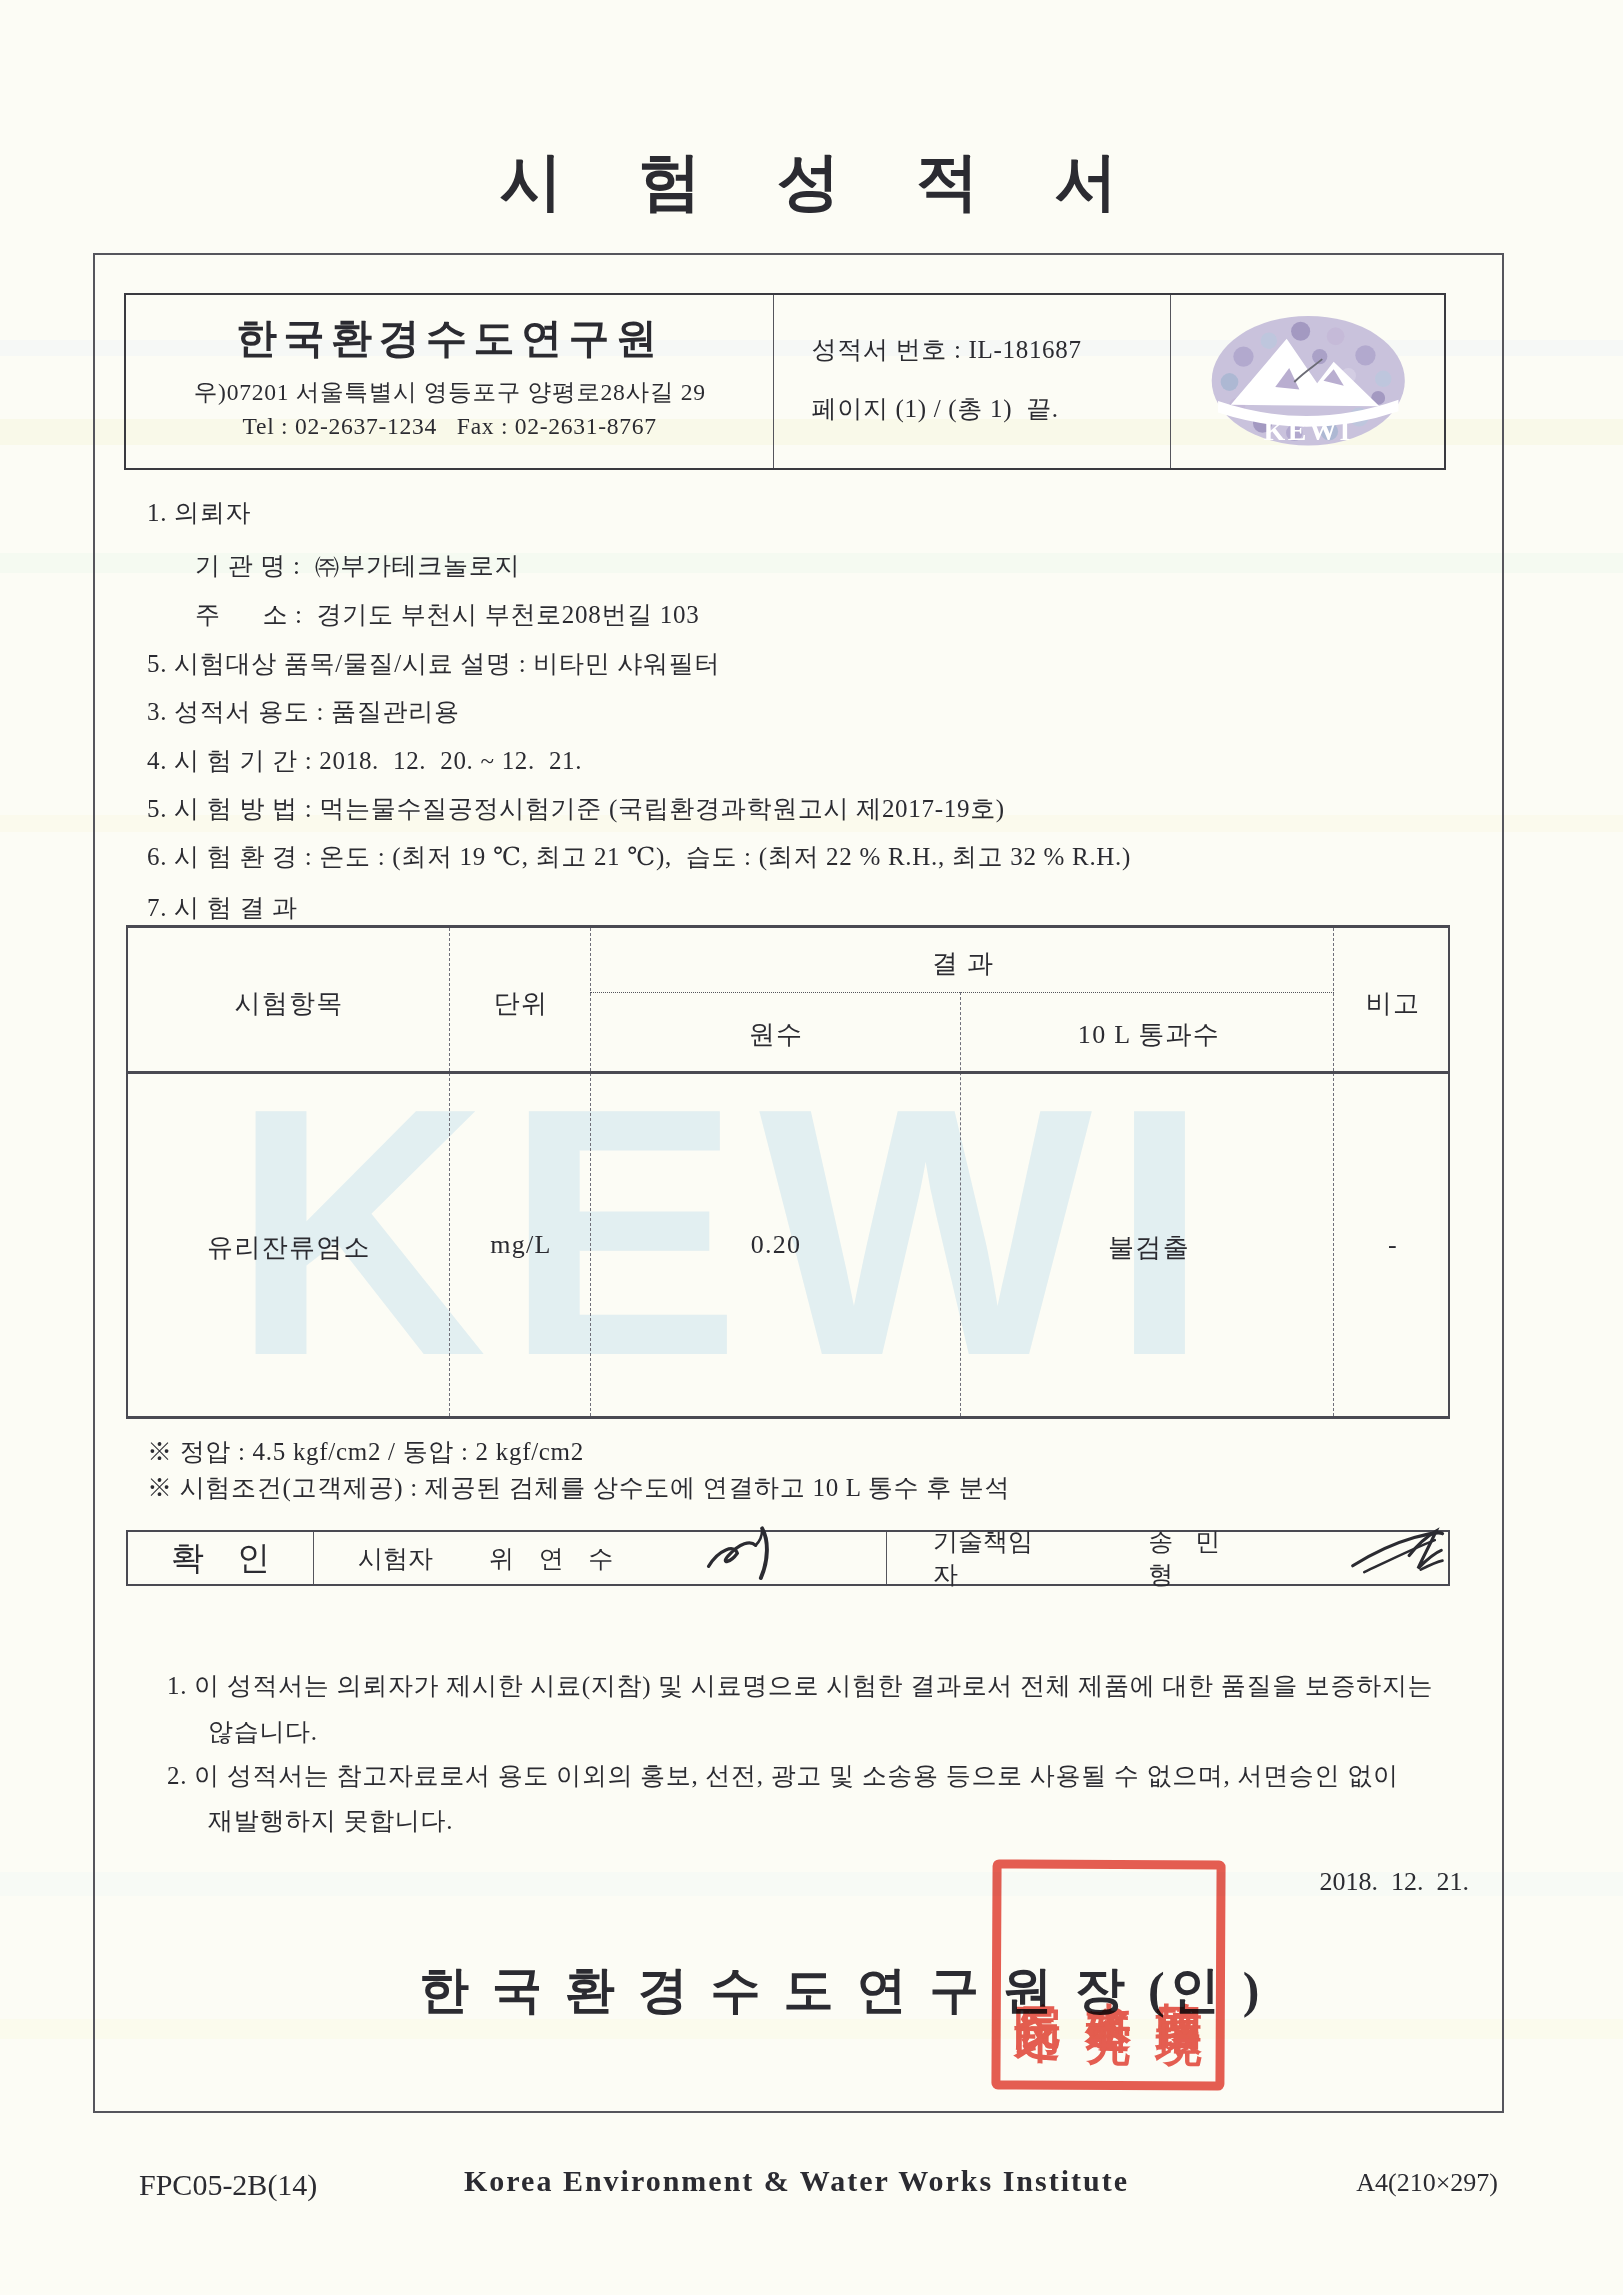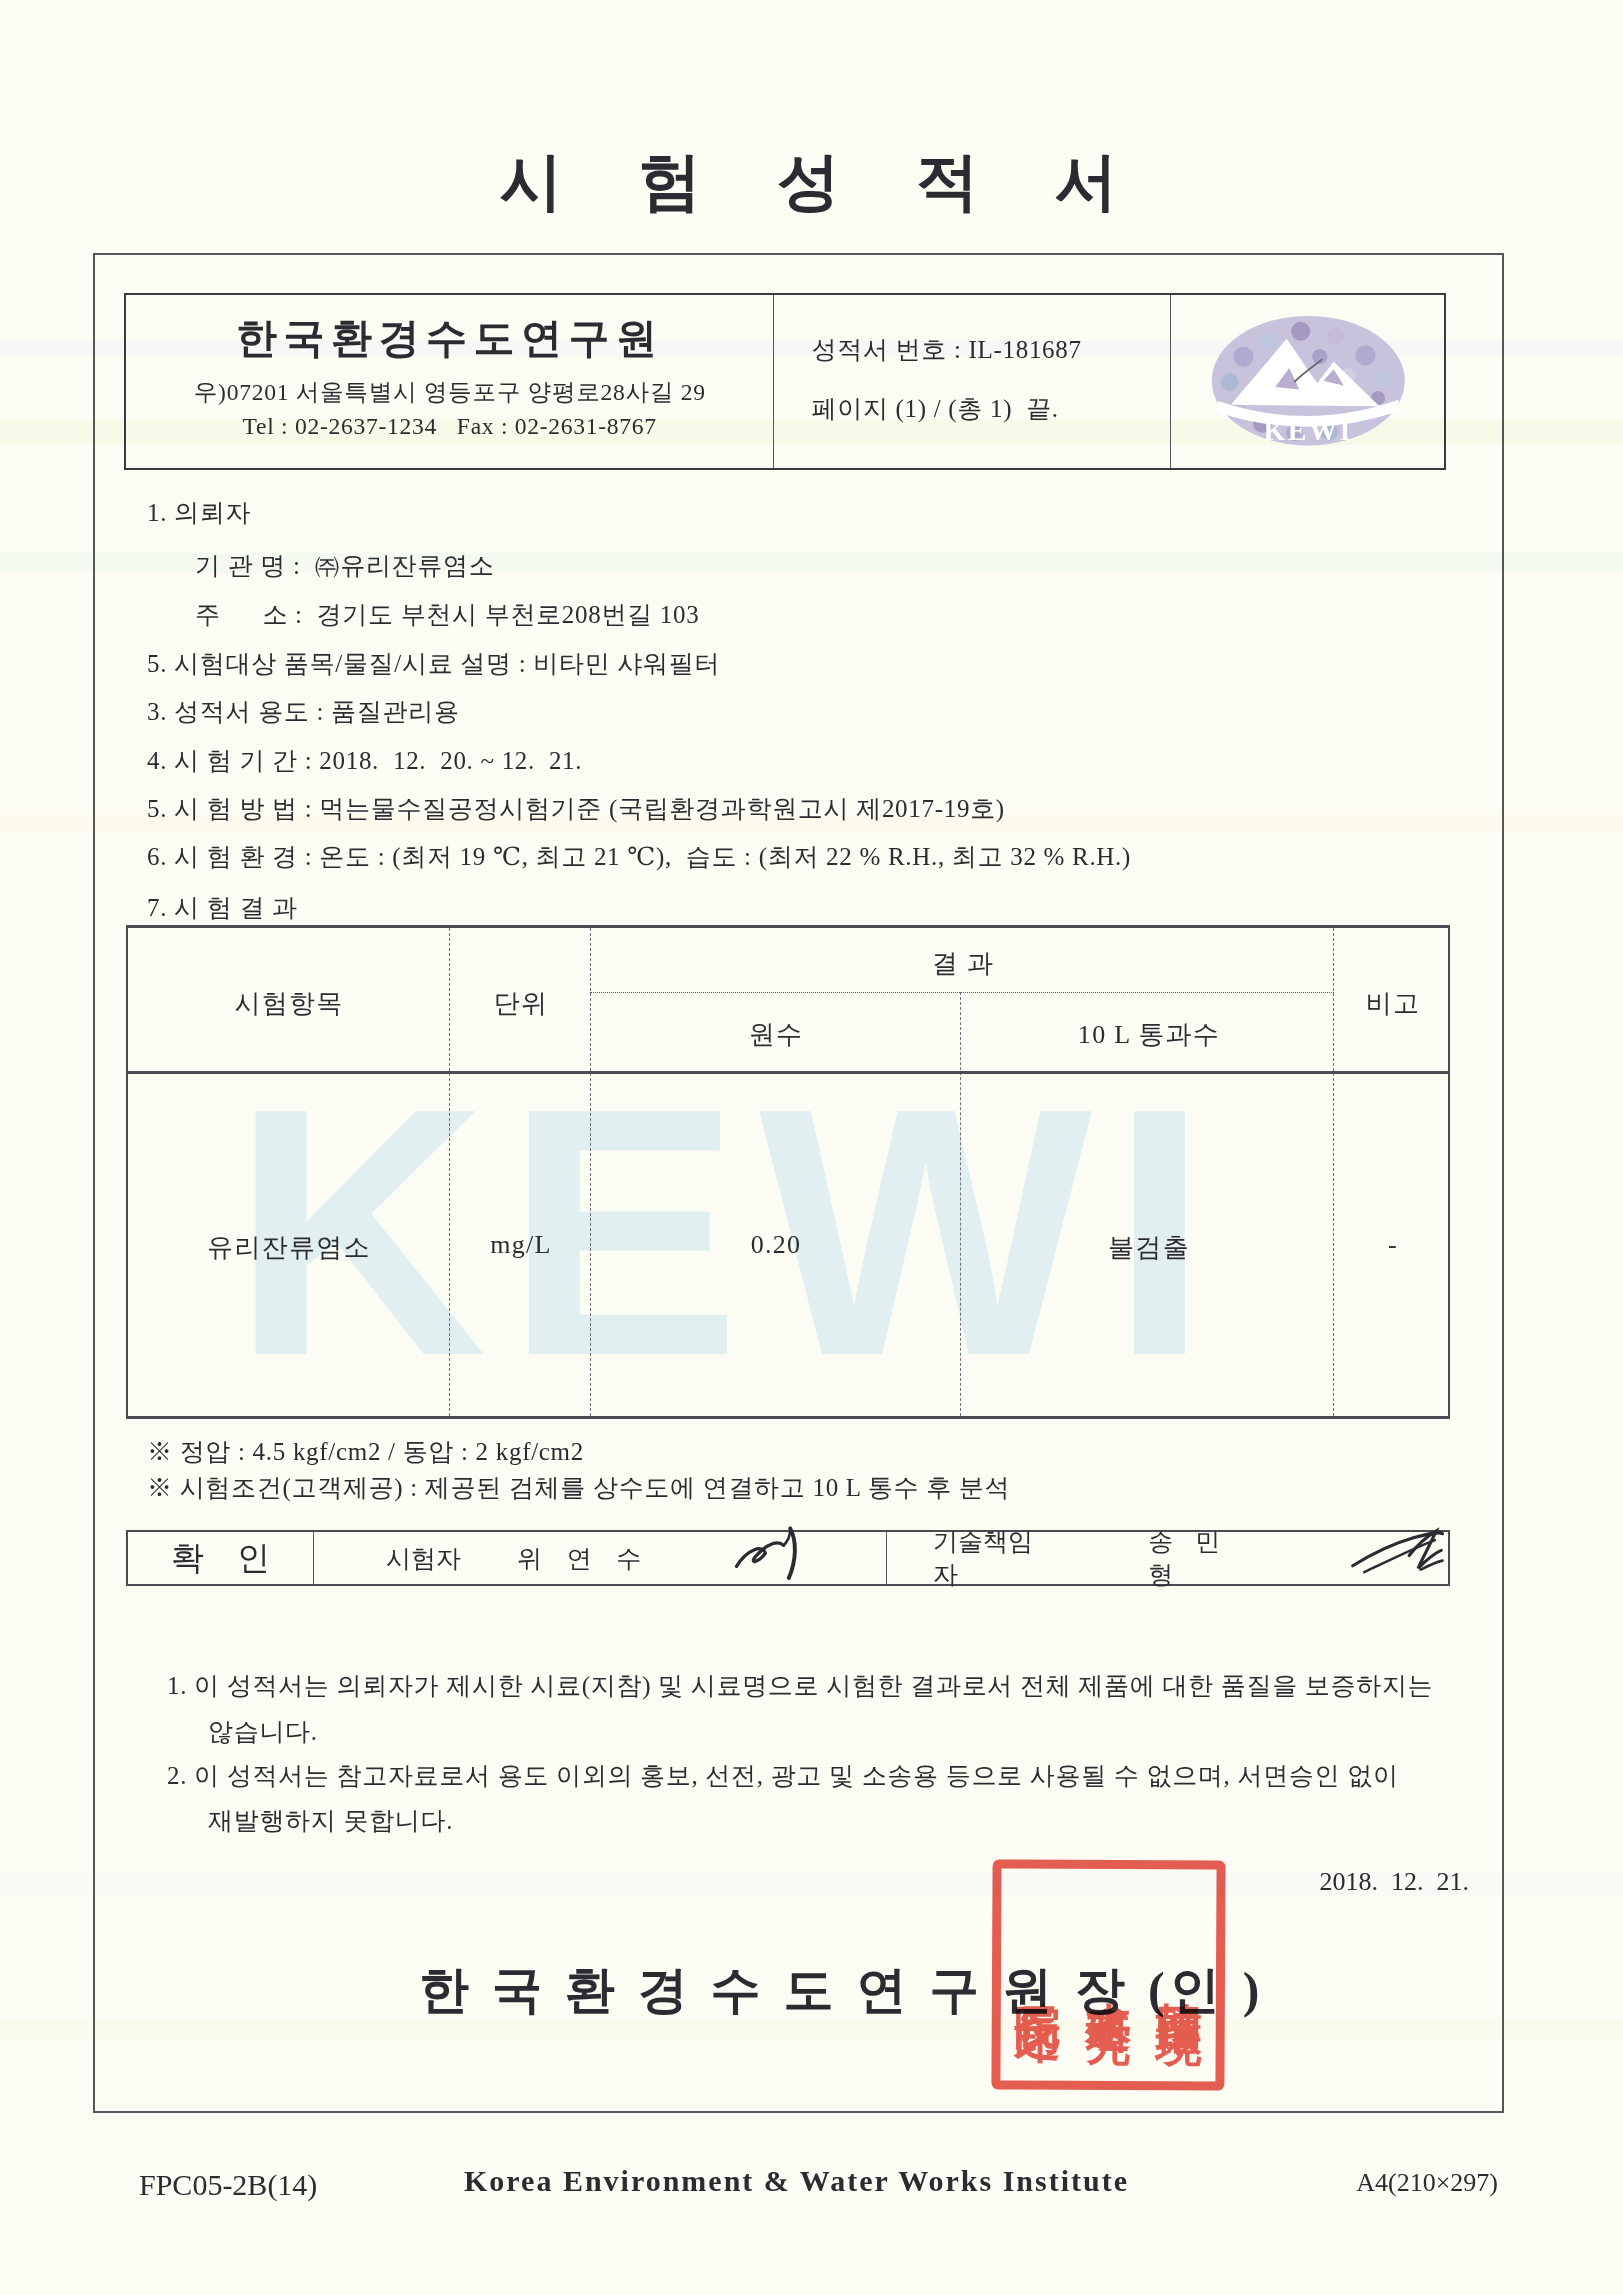--- a/index.html
+++ b/index.html
@@ -130,21 +130,21 @@
         <path d="M50,156 L138,52 L186,122 L212,88 L284,158 Z" fill="#ffffff"></path>
         <path d="M120,128 L142,98 L158,132 Z" fill="#b9aed0"></path>
         <path d="M196,118 L212,100 L228,126 Z" fill="#b9aed0"></path>
         <path d="M150,120 C168,102 180,96 194,84" stroke="#6b6b75" stroke-width="3" fill="none"></path>
         <text x="172" y="212" text-anchor="middle" font-size="44" font-weight="bold" fill="#ffffff" letter-spacing="4">KEWI</text>
       </svg>
     </div>
   </div>
 
   <div class="item-line pre" style="left:147px;top:496px;">1. 의뢰자</div>
-  <div class="item-line pre" style="left:195px;top:549px;">기 관 명 :  ㈜유리잔류염소</div>
+  <div class="item-line pre" style="left:195px;top:549px;">기 관 명 :  ㈜부가테크놀로지</div>
   <div class="item-line pre" style="left:195px;top:598px;">주      소 :  경기도 부천시 부천로208번길 103</div>
   <div class="item-line pre" style="left:147px;top:647px;">5. 시험대상 품목/물질/시료 설명 : 비타민 샤워필터</div>
   <div class="item-line pre" style="left:147px;top:695px;">3. 성적서 용도 : 품질관리용</div>
   <div class="item-line pre" style="left:147px;top:744px;">4. 시 험 기 간 : 2018.  12.  20. ~ 12.  21.</div>
   <div class="item-line pre" style="left:147px;top:792px;">5. 시 험 방 법 : 먹는물수질공정시험기준 (국립환경과학원고시 제2017-19호)</div>
   <div class="item-line pre" style="left:147px;top:840px;">6. 시 험 환 경 : 온도 : (최저 19 ℃, 최고 21 ℃),  습도 : (최저 22 % R.H., 최고 32 % R.H.)</div>
   <div class="item-line pre" style="left:147px;top:891px;">7. 시 험 결 과</div>
 
   <div class="rtable">
     <div class="vdash" style="left:321px;"></div>
@@ -167,21 +167,21 @@
     <div class="tlabel" style="left:1021px;top:302px;">불검출</div>
     <div class="tlabel" style="left:1265px;top:302px;">-</div>
   </div>
 
   <div class="note-line pre" style="left:147px;top:1435px;">※ 정압 : 4.5 kgf/cm2 / 동압 : 2 kgf/cm2</div>
   <div class="note-line pre" style="left:147px;top:1471px;">※ 시험조건(고객제공) : 제공된 검체를 상수도에 연결하고 10 L 통수 후 분석</div>
 
   <div class="confirm-row">
     <div class="ccell1 pre">확    인</div>
     <div class="ccell2">
-      <span class="pre" style="margin-left:72px;">시험자</span>
+      <span class="pre" style="margin-left:44px;">시험자</span>
       <span class="pre" style="margin-left:56px;letter-spacing:9.2px;">위 연 수</span>
       <svg width="85" height="63" viewBox="0 0 130 96" style="margin-left:79px;margin-top:-6.5px;">
         <path d="M10,66 C26,40 50,32 54,46 C44,60 28,64 40,50 C58,30 74,26 82,34" stroke="#2b2b31" stroke-width="5" fill="none" stroke-linecap="round"></path>
         <path d="M92,8 C102,26 102,56 90,84" stroke="#2b2b31" stroke-width="6" fill="none" stroke-linecap="round"></path>
         <path d="M82,34 C88,28 92,18 92,10" stroke="#2b2b31" stroke-width="4" fill="none" stroke-linecap="round"></path>
       </svg>
     </div>
     <div class="ccell3">
       <span class="pre" style="margin-left:46px;">기술책임자</span>
       <span class="pre" style="margin-left:79px;letter-spacing:7.9px;">송 민 형</span>

